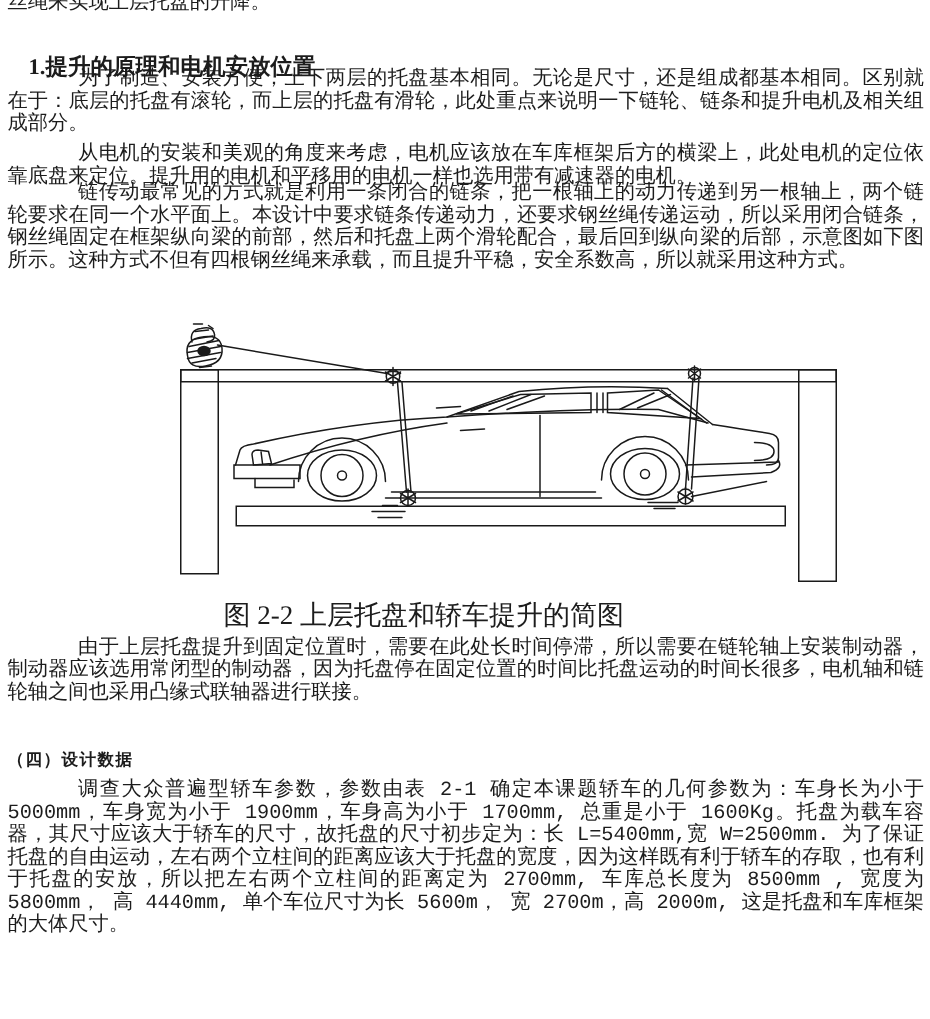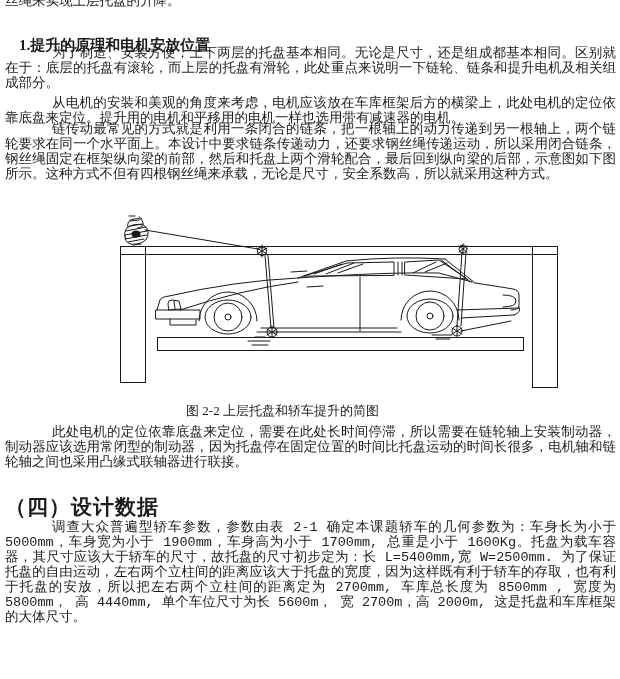--- a/index.html
+++ b/index.html
@@ -14,40 +14,40 @@
     margin:0;font-size:13.5px;line-height:15px;
     text-align:justify;text-indent:47px;
     font-family:Liberation Mono, monospace;
   }
   .toppart{top:-9px;font-size:13.5px;line-height:19px}
   .h-num{top:22px;font-size:15px;font-weight:bold;margin:14px;line-height:19px}
   .p1{top:46px}
   .p2{top:96px}
   .p3{top:122px}
   .figure{position:absolute;left:95px;top:215px;width:470px;height:190px}
-  .caption{position:absolute;left:0;top:402px;width:565px;text-align:center;font-size:13px;line-height:17px}
+  .caption{position:absolute;left:0;top:402px;width:565px;text-align:center;font-size:18px;line-height:17px}
   .p4{top:425px}
-  .h-sec{top:497px;font-size:21px;font-weight:bold;margin:0;line-height:21px;letter-spacing:1px}
+  .h-sec{top:497px;font-size:11px;font-weight:bold;margin:0;line-height:21px;letter-spacing:1px}
   .p5{top:520px}
   svg{display:block}
 </style>
 </head>
 <body>
 
 <div>
 
   <div class="abs toppart">丝绳来实现上层托盘的升降。</div>
 
   <h2 class="abs h-num">1.提升的原理和电机安放位置</h2>
 
   <p class="abs para p1">为了制造、安装方便，上下两层的托盘基本相同。无论是尺寸，还是组成都基本相同。区别就在于：底层的托盘有滚轮，而上层的托盘有滑轮，此处重点来说明一下链轮、链条和提升电机及相关组成部分。</p>
 
   <p class="abs para p2">从电机的安装和美观的角度来考虑，电机应该放在车库框架后方的横梁上，此处电机的定位依靠底盘来定位。提升用的电机和平移用的电机一样也选用带有减速器的电机。</p>
 
-  <p class="abs para p3">链传动最常见的方式就是利用一条闭合的链条，把一根轴上的动力传递到另一根轴上，两个链轮要求在同一个水平面上。本设计中要求链条传递动力，还要求钢丝绳传递运动，所以采用闭合链条，钢丝绳固定在框架纵向梁的前部，然后和托盘上两个滑轮配合，最后回到纵向梁的后部，示意图如下图所示。这种方式不但有四根钢丝绳来承载，无论是尺寸，安全系数高，所以就采用这种方式。</p>
+  <p class="abs para p3">链传动最常见的方式就是利用一条闭合的链条，把一根轴上的动力传递到另一根轴上，两个链轮要求在同一个水平面上。本设计中要求链条传递动力，还要求钢丝绳传递运动，所以采用闭合链条，钢丝绳固定在框架纵向梁的前部，然后和托盘上两个滑轮配合，最后回到纵向梁的后部，示意图如下图所示。这种方式不但有四根钢丝绳来承载，而且提升平稳，安全系数高，所以就采用这种方式。</p>
 
   <div class="figure">
     <svg width="470" height="190" viewBox="0 0 470 190">
       <g stroke="#1a1a1a" fill="none" stroke-width="1" stroke-linecap="round">
 
         <g>
           <rect x="25.5" y="31.5" width="437" height="8"></rect>
           <rect x="25.5" y="31.5" width="25" height="136"></rect>
           <rect x="437.5" y="31.5" width="25" height="141"></rect>
         </g>
@@ -132,19 +132,19 @@
           <path d="M357,113 L367,119 M357,119 L367,113 M362,110 L362,121"></path>
           <path d="M337,120 L357,120 M341,124 L355,124"></path>
         </g>
 
       </g>
     </svg>
   </div>
 
   <div class="caption">图 2-2 上层托盘和轿车提升的简图</div>
 
-  <p class="abs para p4">此处电机的定位依靠底盘来定位，需要在此处长时间停滞，所以需要在链轮轴上安装制动器，制动器应该选用常闭型的制动器，因为托盘停在固定位置的时间比托盘运动的时间长很多，电机轴和链轮轴之间也采用凸缘式联轴器进行联接。</p>
+  <p class="abs para p4">由于上层托盘提升到固定位置时，需要在此处长时间停滞，所以需要在链轮轴上安装制动器，制动器应该选用常闭型的制动器，因为托盘停在固定位置的时间比托盘运动的时间长很多，电机轴和链轮轴之间也采用凸缘式联轴器进行联接。</p>
 
   <h2 class="abs h-sec">（四）设计数据</h2>
 
   <p class="abs para p5">调查大众普遍型轿车参数，参数由表 2-1 确定本课题轿车的几何参数为：车身长为小于 5000mm，车身宽为小于 1900mm，车身高为小于 1700mm, 总重是小于 1600Kg。托盘为载车容器，其尺寸应该大于轿车的尺寸，故托盘的尺寸初步定为：长 L=5400mm,宽 W=2500mm. 为了保证托盘的自由运动，左右两个立柱间的距离应该大于托盘的宽度，因为这样既有利于轿车的存取，也有利于托盘的安放，所以把左右两个立柱间的距离定为 2700mm, 车库总长度为 8500mm , 宽度为 5800mm， 高 4440mm, 单个车位尺寸为长 5600m， 宽 2700m，高 2000m, 这是托盘和车库框架的大体尺寸。</p>
 
 </div>
 
 </body></html>

